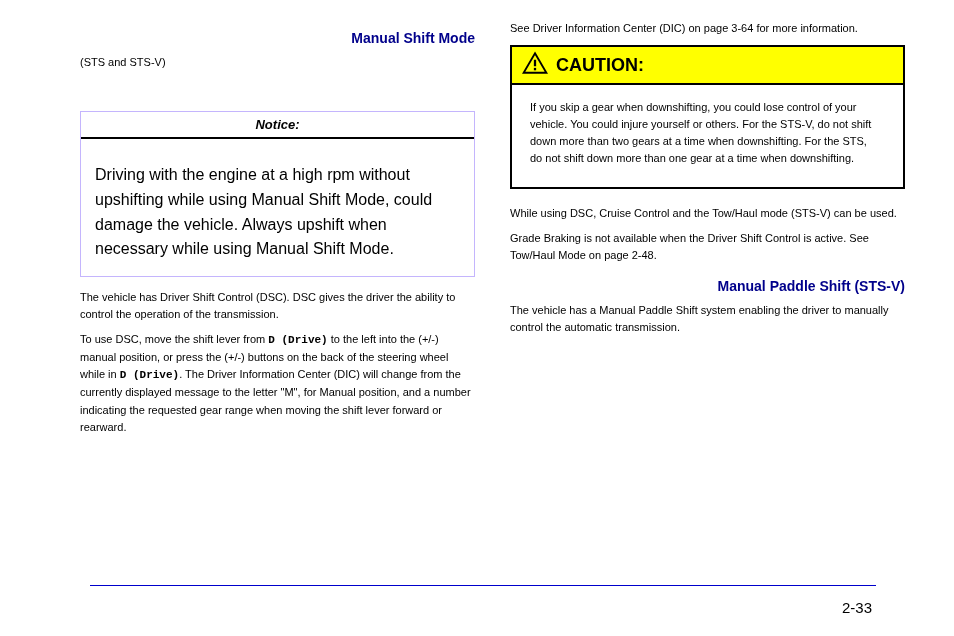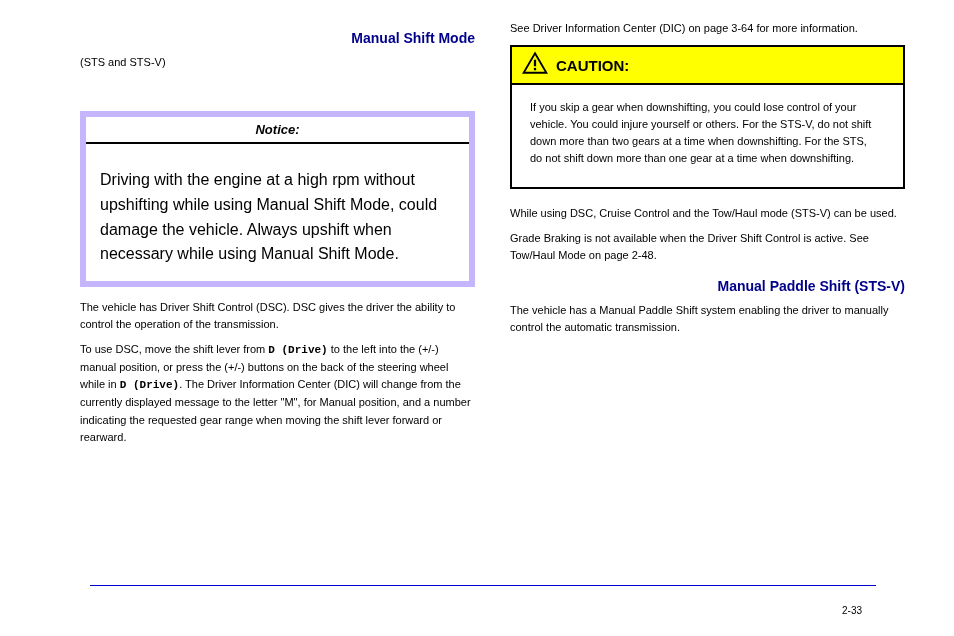--- a/index.html
+++ b/index.html
@@ -11,46 +11,46 @@
     position: relative;
     color: #000;
   }
   .page { display: flex; padding: 20px 70px 0 80px; gap: 35px; }
   .col { flex: 1; }
   .col-left { flex: 0 0 395px; }
   .col-right { flex: 0 0 395px; }
   .section-title { font-weight: bold; font-size: 14px; margin-top: 10px; margin-bottom: 8px; color: #00008b; text-align: right; }
   .body-text { font-size: 11px; line-height: 1.55; margin-bottom: 8px; }
   .bold { font-weight: bold; font-family: Liberation Mono, monospace; }
-  .notice-box { border: 6px solid #c4b5fd; margin-bottom: 12px; margin-top:40px; }
+  .notice-box { border: 1px solid #c4b5fd; margin-bottom: 12px; margin-top:40px; }
   .notice-header { text-align: center; font-style: italic; font-weight: bold; font-size: 13px; padding: 5px 4px; border-bottom: 2px solid #000; }
   .notice-body { font-size: 16px; line-height: 1.55; padding: 24px 14px 14px 14px; }
   .caution-box { border: 2px solid #000; margin-bottom: 16px; }
   .caution-header {
     background: #ffff00;
     display: flex;
     align-items: center;
     padding: 4px 10px;
     border-bottom: 2px solid #000;
   }
   .caution-header svg { width: 26px; height: 24px; }
-  .caution-label { font-weight: bold; font-size: 15px; margin-left: 8px; }
+  .caution-label { font-weight: bold; font-size: 18px; margin-left: 8px; }
   .caution-body { font-size: 11px; line-height: 1.55; padding: 14px 28px 20px 18px; }
   .footer-line {
     position: absolute;
     left: 90px;
     right: 78px;
     bottom: 50px;
     border-top: 1px solid #0000cc;
   }
   .page-number {
     position: absolute;
-    right: 92px;
+    right: 82px;
     bottom: 20px;
-    font-size: 10px;
+    font-size: 15px;
     color: #000;
   }
 </style>
 </head>
 <body>
 
 <div class="page">
   <div class="col col-left">
     <div class="section-title">Manual Shift Mode</div>
     <div class="body-text">(STS and STS-V)</div>

